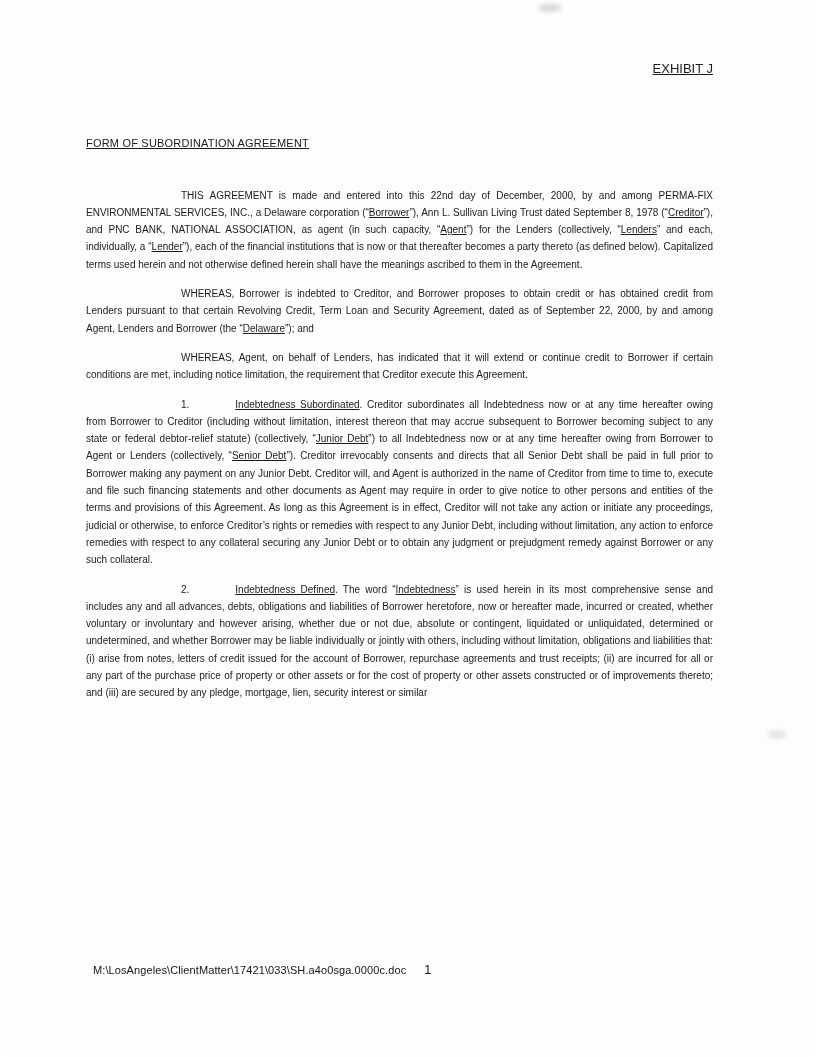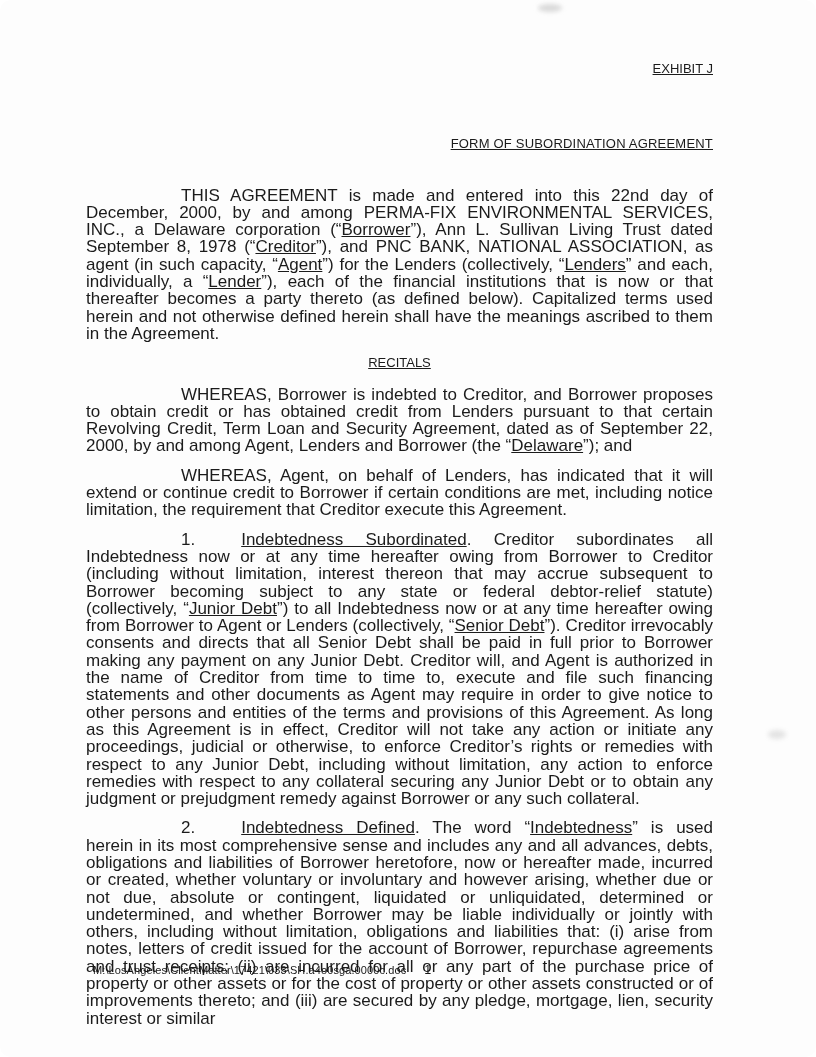--- a/index.html
+++ b/index.html
@@ -18,34 +18,34 @@
     overflow: hidden;
   }
   .u { text-decoration: underline; }
   .exhibit {
     font-size: 13px;
     text-align: right;
     line-height: 17.3px;
     margin-bottom: 58px;
   }
   .doc-title {
-    font-size: 13px;
-    text-align: right;
+    font-size: 11px;
+    text-align: left;
     line-height: 17.3px;
     letter-spacing: 0.2px;
     margin-bottom: 34px;
   }
   .heading {
     font-size: 13px;
     text-align: center;
     line-height: 17.3px;
     margin: 2px 0 14px 0;
   }
   .para {
-    font-size: 17px;
+    font-size: 10px;
     line-height: 17.3px;
     text-align: justify;
     text-indent: 95px;
     margin-bottom: 12px;
   }
   .tab { display: inline-block; width: 46px; }
   .footer {
     position: absolute;
     left: 93px; top: 963px;
     font-size: 11px;
@@ -61,21 +61,20 @@
 <body>
 
 <div class="page">
 
   <div class="exhibit u">EXHIBIT J</div>
 
   <div class="doc-title u">FORM OF SUBORDINATION AGREEMENT</div>
 
   <p class="para"><span>THIS AGREEMENT is made and entered into this 22nd day of December, 2000, by and among PERMA-FIX ENVIRONMENTAL SERVICES, INC., a Delaware corporation (“</span><span class="u">Borrower</span><span>”), Ann L. Sullivan Living Trust dated September 8, 1978 (“</span><span class="u">Creditor</span><span>”), and PNC BANK, NATIONAL ASSOCIATION, as agent (in such capacity, “</span><span class="u">Agent</span><span>”) for the Lenders (collectively, “</span><span class="u">Lenders</span><span>” and each, individually, a “</span><span class="u">Lender</span><span>”), each of the financial institutions that is now or that thereafter becomes a party thereto (as defined below).  Capitalized terms used herein and not otherwise defined herein shall have the meanings ascribed to them in the Agreement.</span></p>
 
-  <div class="heading u">RECITALS</div>
 
   <p class="para"><span>WHEREAS, Borrower is indebted to Creditor, and Borrower proposes to obtain credit or has obtained credit from Lenders pursuant to that certain Revolving Credit, Term Loan and Security Agreement, dated as of September 22, 2000, by and among Agent, Lenders and Borrower (the “</span><span class="u">Delaware</span><span>”); and</span></p>
 
   <p class="para"><span>WHEREAS, Agent, on behalf of Lenders, has indicated that it will extend or continue credit to Borrower if certain conditions are met, including notice limitation, the requirement that Creditor execute this Agreement.</span></p>
 
 
   <p class="para"><span>1.</span><span class="tab"></span><span class="u">Indebtedness Subordinated</span><span><span>.  Creditor subordinates all Indebtedness now or at any time hereafter owing from Borrower to Creditor (including without limitation, interest thereon that may accrue subsequent to Borrower becoming subject to any state or federal debtor-relief statute) (collectively, “</span><span class="u">Junior Debt</span><span>”) to all Indebtedness now or at any time hereafter owing from Borrower to Agent or Lenders (collectively, “</span><span class="u">Senior Debt</span><span>”).  Creditor irrevocably consents and directs that all Senior Debt shall be paid in full prior to Borrower making any payment on any Junior Debt.  Creditor will, and Agent is authorized in the name of Creditor from time to time to, execute and file such financing statements and other documents as Agent may require in order to give notice to other persons and entities of the terms and provisions of this Agreement.  As long as this Agreement is in effect, Creditor will not take any action or initiate any proceedings, judicial or otherwise, to enforce Creditor’s rights or remedies with respect to any Junior Debt, including without limitation, any action to enforce remedies with respect to any collateral securing any Junior Debt or to obtain any judgment or prejudgment remedy against Borrower or any such collateral.</span></span></p>
 
   <p class="para"><span>2.</span><span class="tab"></span><span class="u">Indebtedness Defined</span><span><span>.  The word “</span><span class="u">Indebtedness</span><span>” is used herein in its most comprehensive sense and includes any and all advances, debts, obligations and liabilities of Borrower heretofore, now or hereafter made, incurred or created, whether voluntary or involuntary and however arising, whether due or not due, absolute or contingent, liquidated or unliquidated, determined or undetermined, and whether Borrower may be liable individually or jointly with others, including without limitation, obligations and liabilities that: (i) arise from notes, letters of credit issued for the account of Borrower, repurchase agreements and trust receipts; (ii) are incurred for all or any part of the purchase price of property or other assets or for the cost of property or other assets constructed or of improvements thereto; and (iii) are secured by any pledge, mortgage, lien, security interest or similar</span></span></p>
 

